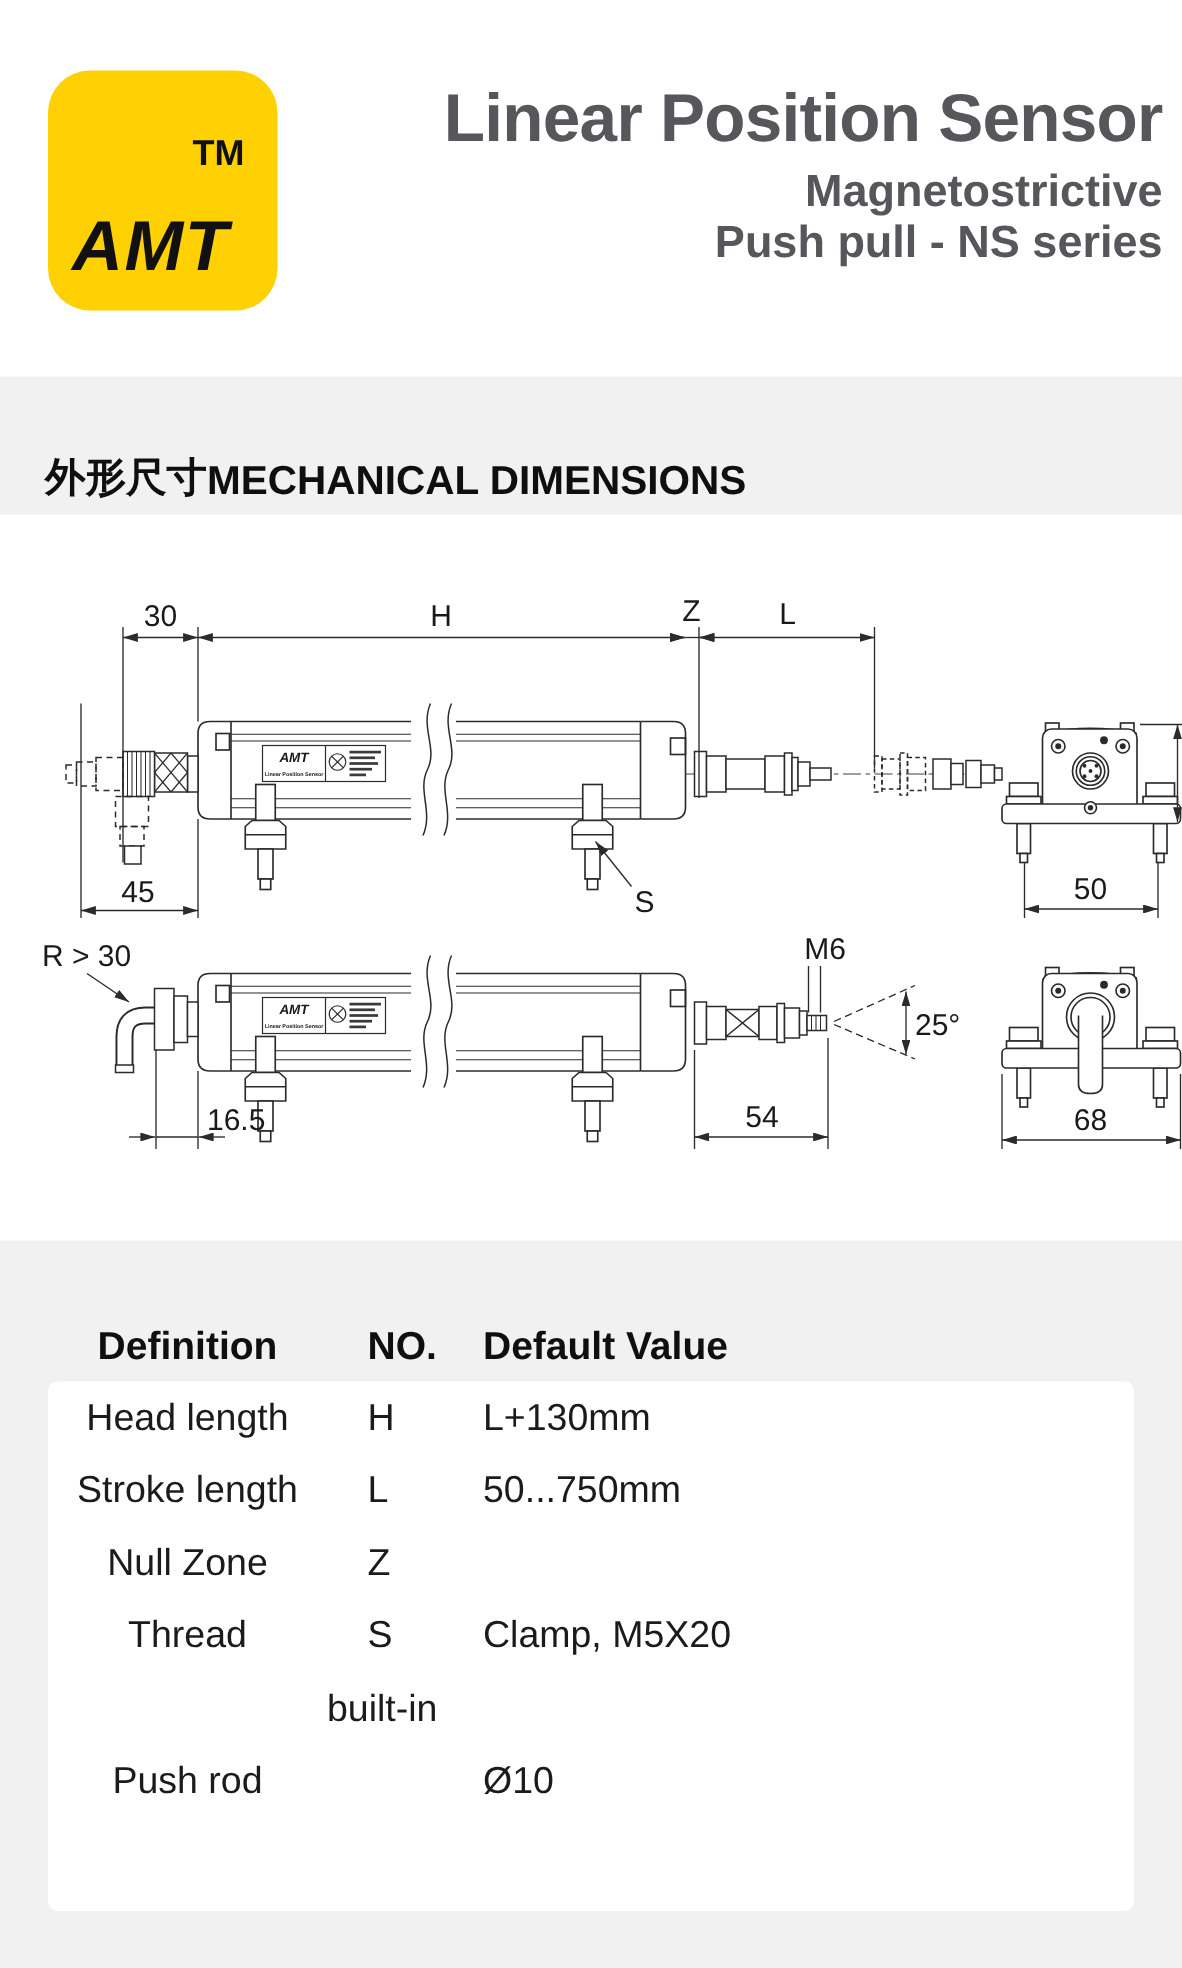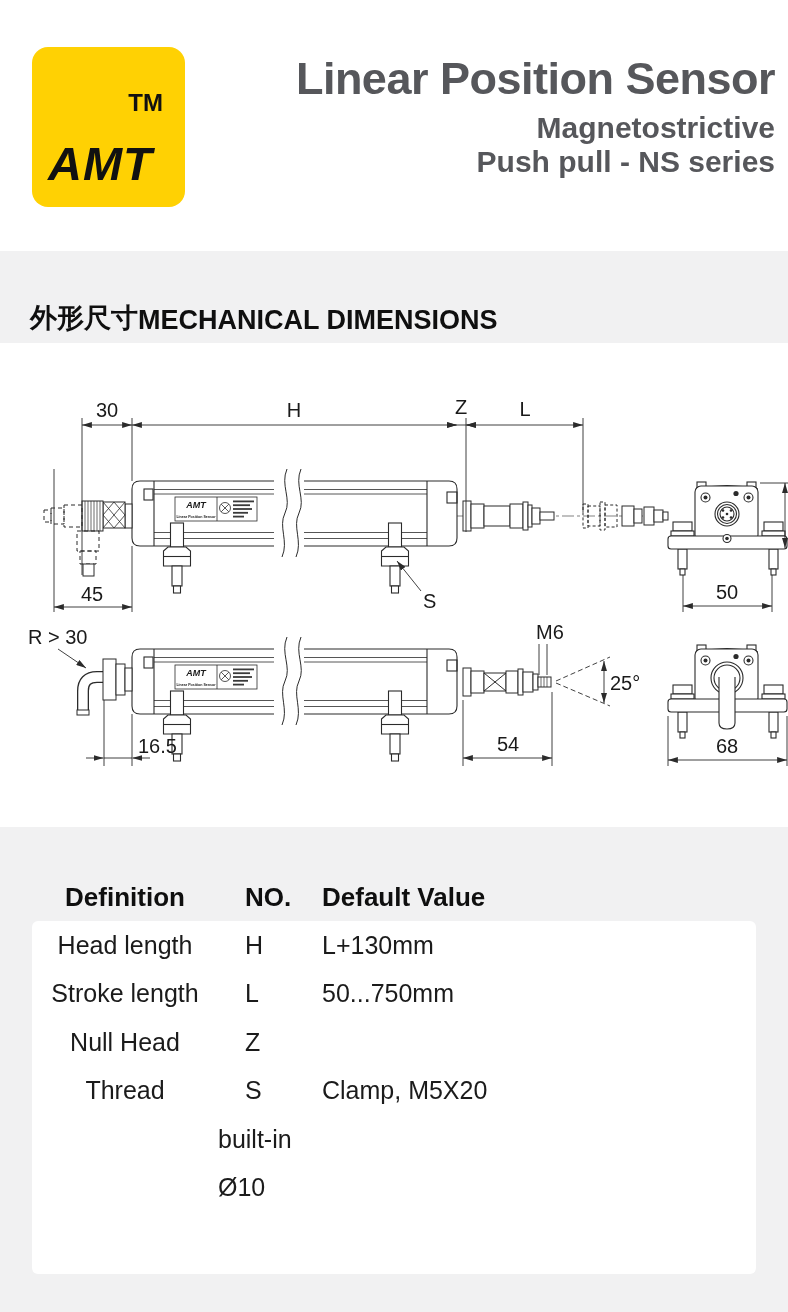--- a/index.html
+++ b/index.html
@@ -1,21 +1,21 @@
 <!DOCTYPE html>
 <html><head>
 <meta charset="utf-8">
 <style>
   html,body { margin:0; padding:0; background:#fff; }
   .page { position:relative; width:788px; height:1312px; background:#ffffff;
           font-family:"Liberation Sans", sans-serif; overflow:hidden; margin:0 auto; }
 
   
   .logo { position:absolute; left:32px; top:47px; width:153px; height:160px;
-          background:#FFD103; border-radius:16px; }
+          background:#FFD103; border-radius:28px; }
   .logo-amt { position:absolute; left:16px; bottom:16px; font-size:47px; font-weight:900;
               font-style:italic; letter-spacing:1px; color:#111; }
   .logo-tm  { position:absolute; right:22px; top:42px; font-size:24px; font-weight:800; color:#111; }
   .title-block { position:absolute; right:13px; top:56px; text-align:right; color:#56575B; }
   .title { margin:0; font-size:45px; font-weight:800; line-height:1; letter-spacing:-0.5px; }
   .subtitle1 { margin-top:12px; font-size:30px; font-weight:800; line-height:1; }
   .subtitle2 { margin-top:4px;  font-size:30px; font-weight:800; line-height:1; }
 
   
   .section-band { position:absolute; top:251px; left:0; width:788px; height:92px;
@@ -343,32 +343,33 @@
         <span class="cell-def">Head length</span>
         <span class="cell-no">H</span>
         <span class="cell-val">L+130mm</span>
       </div>
       <div class="table-row">
         <span class="cell-def">Stroke length</span>
         <span class="cell-no">L</span>
         <span class="cell-val">50...750mm</span>
       </div>
       <div class="table-row">
-        <span class="cell-def">Null Head</span>
+        <span class="cell-def">Null Zone</span>
         <span class="cell-no">Z</span>
       </div>
       <div class="table-row">
         <span class="cell-def">Thread</span>
         <span class="cell-no">S</span>
         <span class="cell-val">Clamp, M5X20</span>
       </div>
       <div class="table-row">
         <span class="cell-no"></span>
         <span class="cell-val">built-in</span>
       </div>
       <div class="table-row">
+        <span class="cell-def">Push rod</span>
         <span class="cell-no"></span>
         <span class="cell-val">Ø10</span>
       </div>
     </div>
   </div>
 
 </div>
 
 </body></html>

